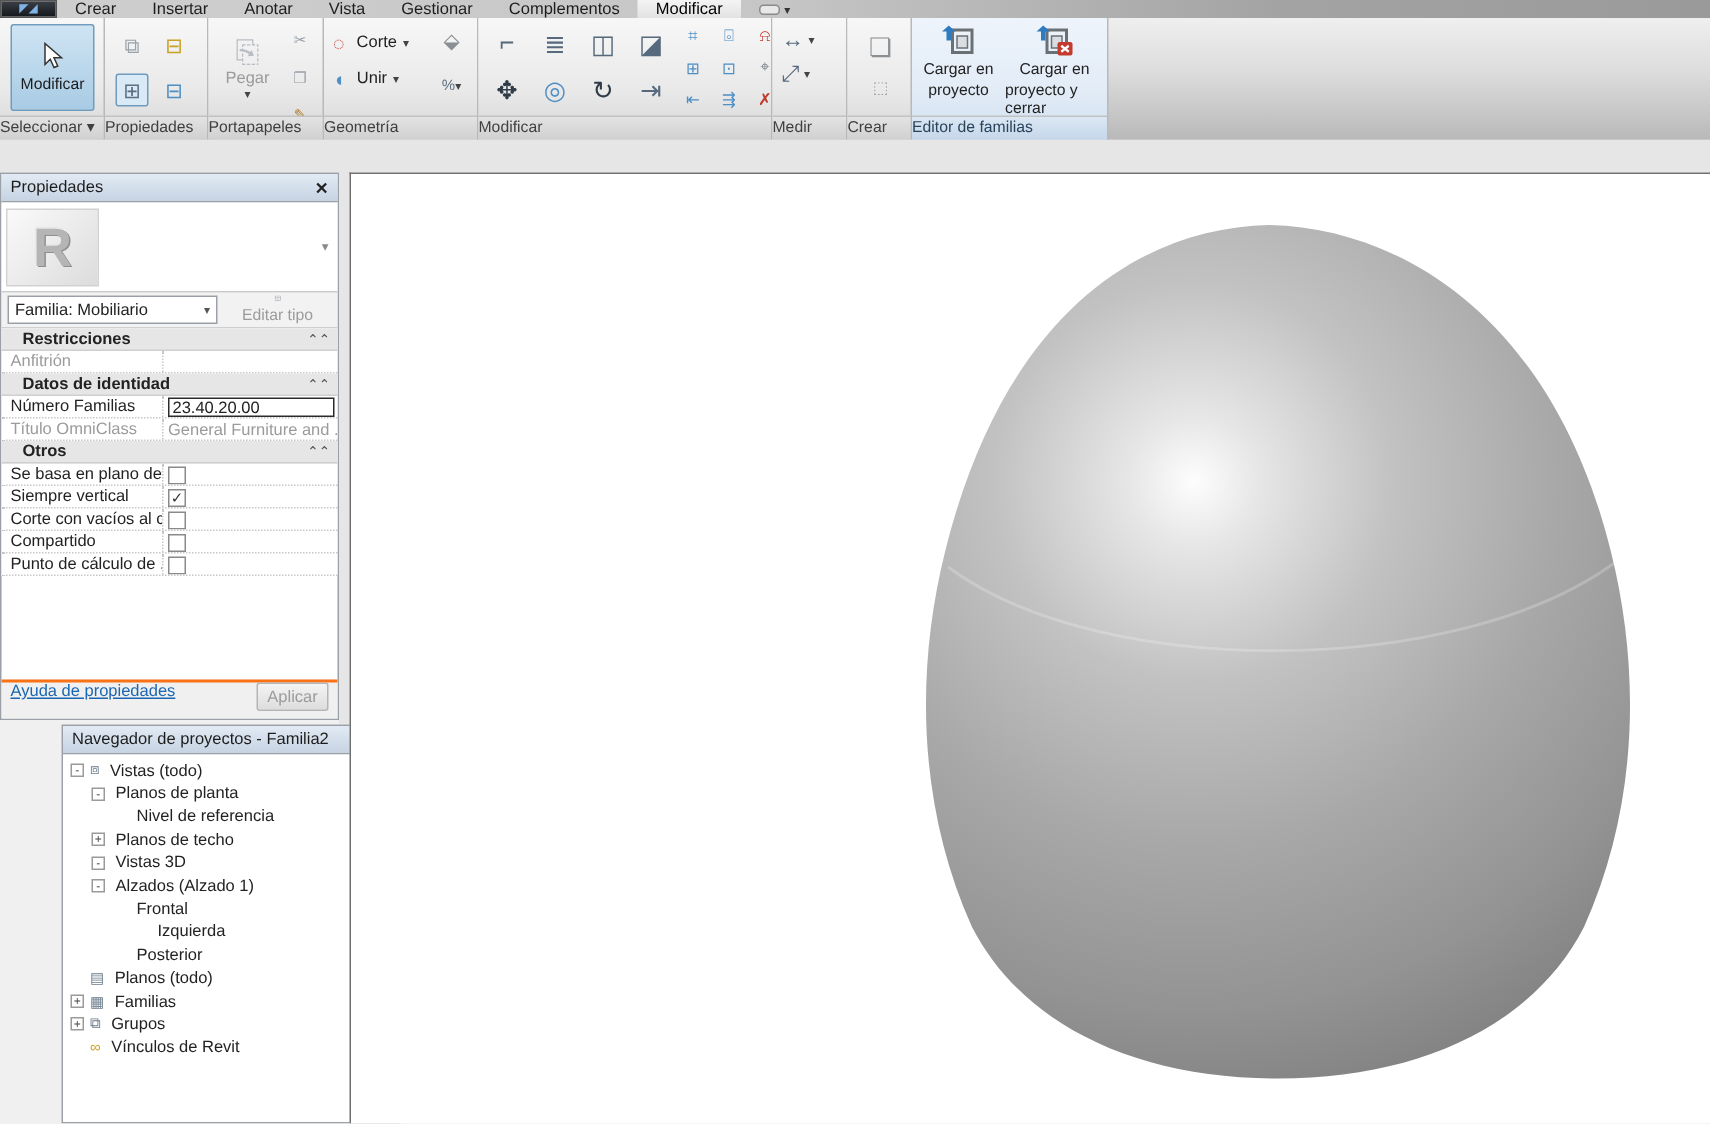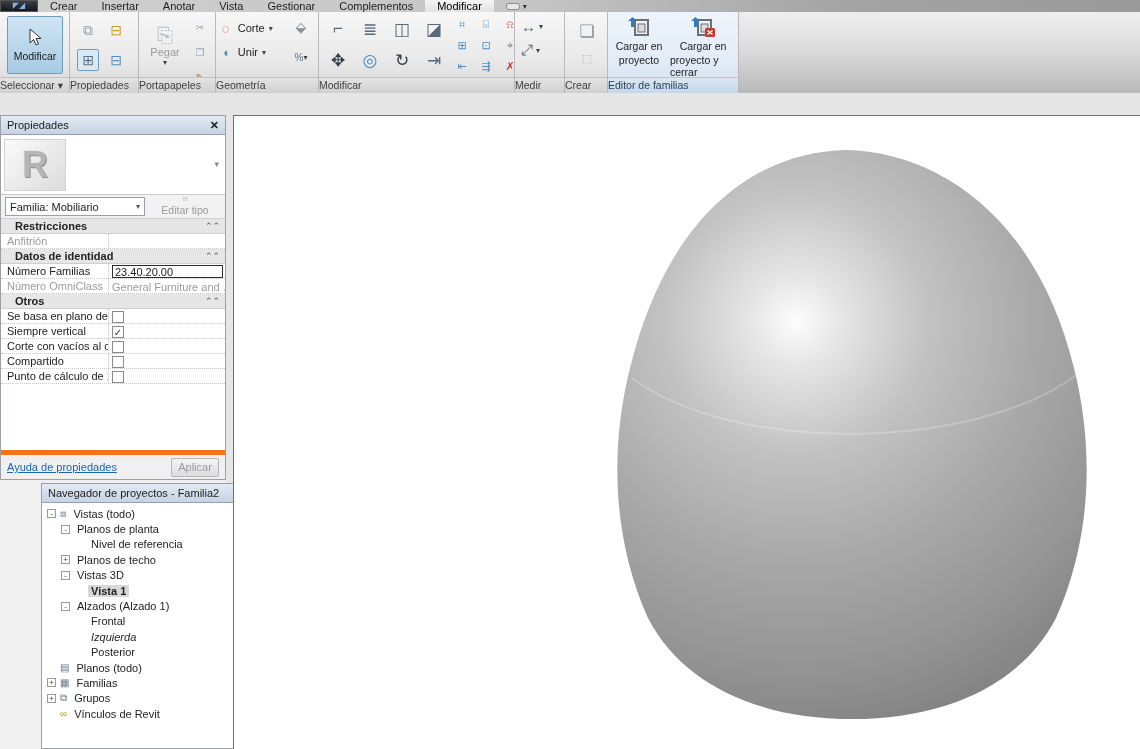--- a/index.html
+++ b/index.html
@@ -84,22 +84,22 @@
   .prow { display:flex; height:15px; align-items:center; border-bottom:1px dotted #c8c8c8; }
   .prow .pl { width:108px; padding-left:6px; overflow:hidden; white-space:nowrap; border-right:1px dotted #c8c8c8; height:100%; display:flex; align-items:center; }
   .prow .pv { flex:1; padding-left:3px; overflow:hidden; white-space:nowrap; height:100%; display:flex; align-items:flex-end; }
   .prow.header { background:#e6e6e6; border-bottom:1px solid #cfcfcf; font-weight:bold; }
   .prow.header .hl { padding-left:14px; flex:1; }
   .prow.header .chev2 { padding-right:5px; color:#555; font-weight:normal; font-size:9px; }
   .dim { color:#9b9b9b; }
   .omni-input { border:1px solid #2b2b2b; height:13px; display:flex; align-items:center; padding:0 2px; background:#fff; flex:1; margin-right:2px; }
   .cb { width:12px; height:12px; border:1px solid #8a8a8a; background:#fff; display:flex; align-items:center; justify-content:center; font-size:10px; color:#333; }
 
-  .prop-footer { position:absolute; left:0; right:0; bottom:0; height:26px; background:#f0f0f0; border-top:5px solid #f97316;
-                 display:flex; align-items:center; padding:12px 6px; }
+  .prop-footer { position:absolute; left:0; right:0; bottom:0; height:26px; background:#f0f0f0; border-top:2px solid #f97316;
+                 display:flex; align-items:flex-start; padding:0 6px; }
   .help-link { color:#1a66b3; text-decoration:underline; cursor:pointer; }
   .apply-btn { margin-left:auto; width:48px; height:19px; background:linear-gradient(#f4f4f4,#dddddd); border:1px solid #b5b5b5;
                color:#9b9b9b; display:flex; align-items:center; justify-content:center; border-radius:2px; }
 
   
   .tree { background:#fff; padding-top:3px; }
   .trow { height:15.4px; display:flex; align-items:center; white-space:nowrap; }
   .expander { width:9px; height:9px; border:1px solid #9a9a9a; background:#fff; font-size:8px; line-height:7px; text-align:center; color:#444; margin-right:4px; flex:0 0 auto; }
   .texp-space { width:13px; flex:0 0 auto; }
   .ticon { margin-right:4px; font-size:10px; color:#6b7b8a; flex:0 0 auto; }
@@ -325,21 +325,21 @@
           <span class="hl">Datos de identidad</span>
           <span class="chev2">⌃⌃</span>
         </div>
         <div class="prow">
           <span class="pl">Número Familias</span>
           <span class="pv">
             <span class="omni-input">23.40.20.00</span>
           </span>
         </div>
         <div class="prow">
-          <span class="pl dim">Número OmniClass</span>
+          <span class="pl dim">Título OmniClass</span>
           <span class="pv dim">General Furniture and ...</span>
         </div>
         <div class="prow header">
           <span class="hl">Otros</span>
           <span class="chev2">⌃⌃</span>
         </div>
         <div class="prow">
           <span class="pl">Se basa en plano de t...</span>
           <span class="pv">
             <span class="cb"></span>
@@ -396,33 +396,29 @@
           <span class="tlabel">Nivel de referencia</span>
         </div>
         <div class="trow" style="padding-left: 19px;">
           <span class="expander">+</span>
           <span class="tlabel">Planos de techo</span>
         </div>
         <div class="trow" style="padding-left: 19px;">
           <span class="expander">-</span>
           <span class="tlabel">Vistas 3D</span>
         </div>
-        <div class="trow selected" style="padding-left: 33px;">
-          <span class="texp-space"></span>
-          <span class="tlabel">Vista 1</span>
-        </div>
         <div class="trow" style="padding-left: 19px;">
           <span class="expander">-</span>
           <span class="tlabel">Alzados (Alzado 1)</span>
         </div>
         <div class="trow" style="padding-left: 33px;">
           <span class="texp-space"></span>
           <span class="tlabel">Frontal</span>
         </div>
-        <div class="trow" style="padding-left: 33px; font-style: italic;">
+        <div class="trow" style="padding-left: 47px;">
           <span class="texp-space"></span>
           <span class="tlabel">Izquierda</span>
         </div>
         <div class="trow" style="padding-left: 33px;">
           <span class="texp-space"></span>
           <span class="tlabel">Posterior</span>
         </div>
         <div class="trow" style="padding-left: 5px;">
           <span class="texp-space"></span>
           <span class="ticon">▤</span>

